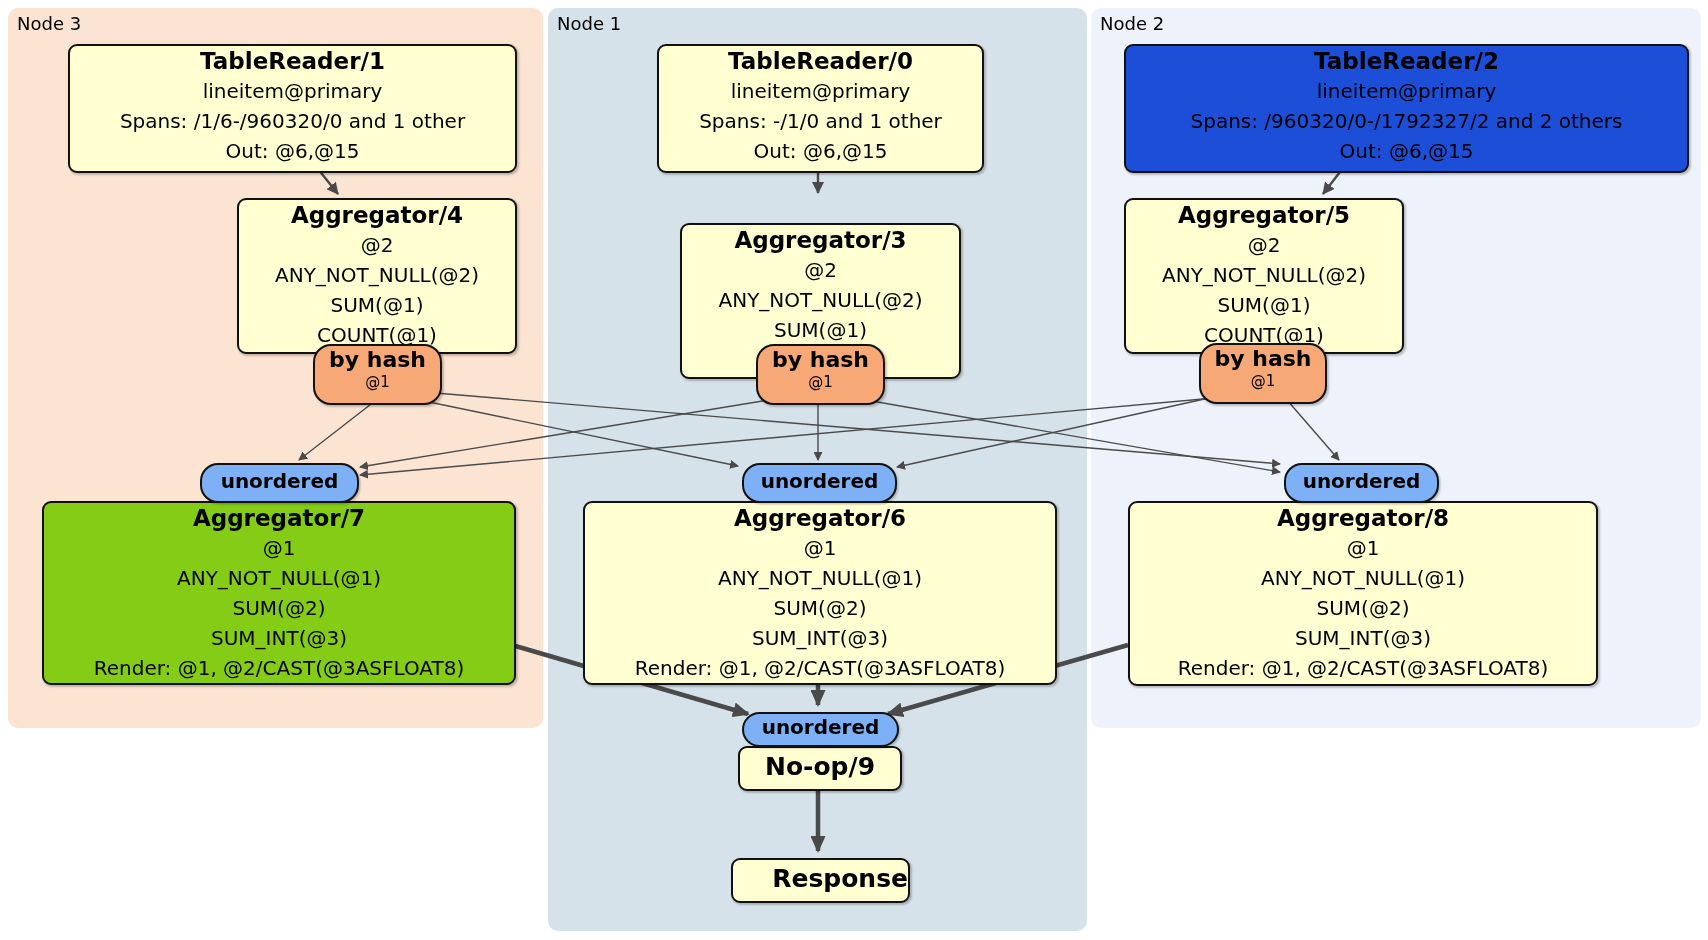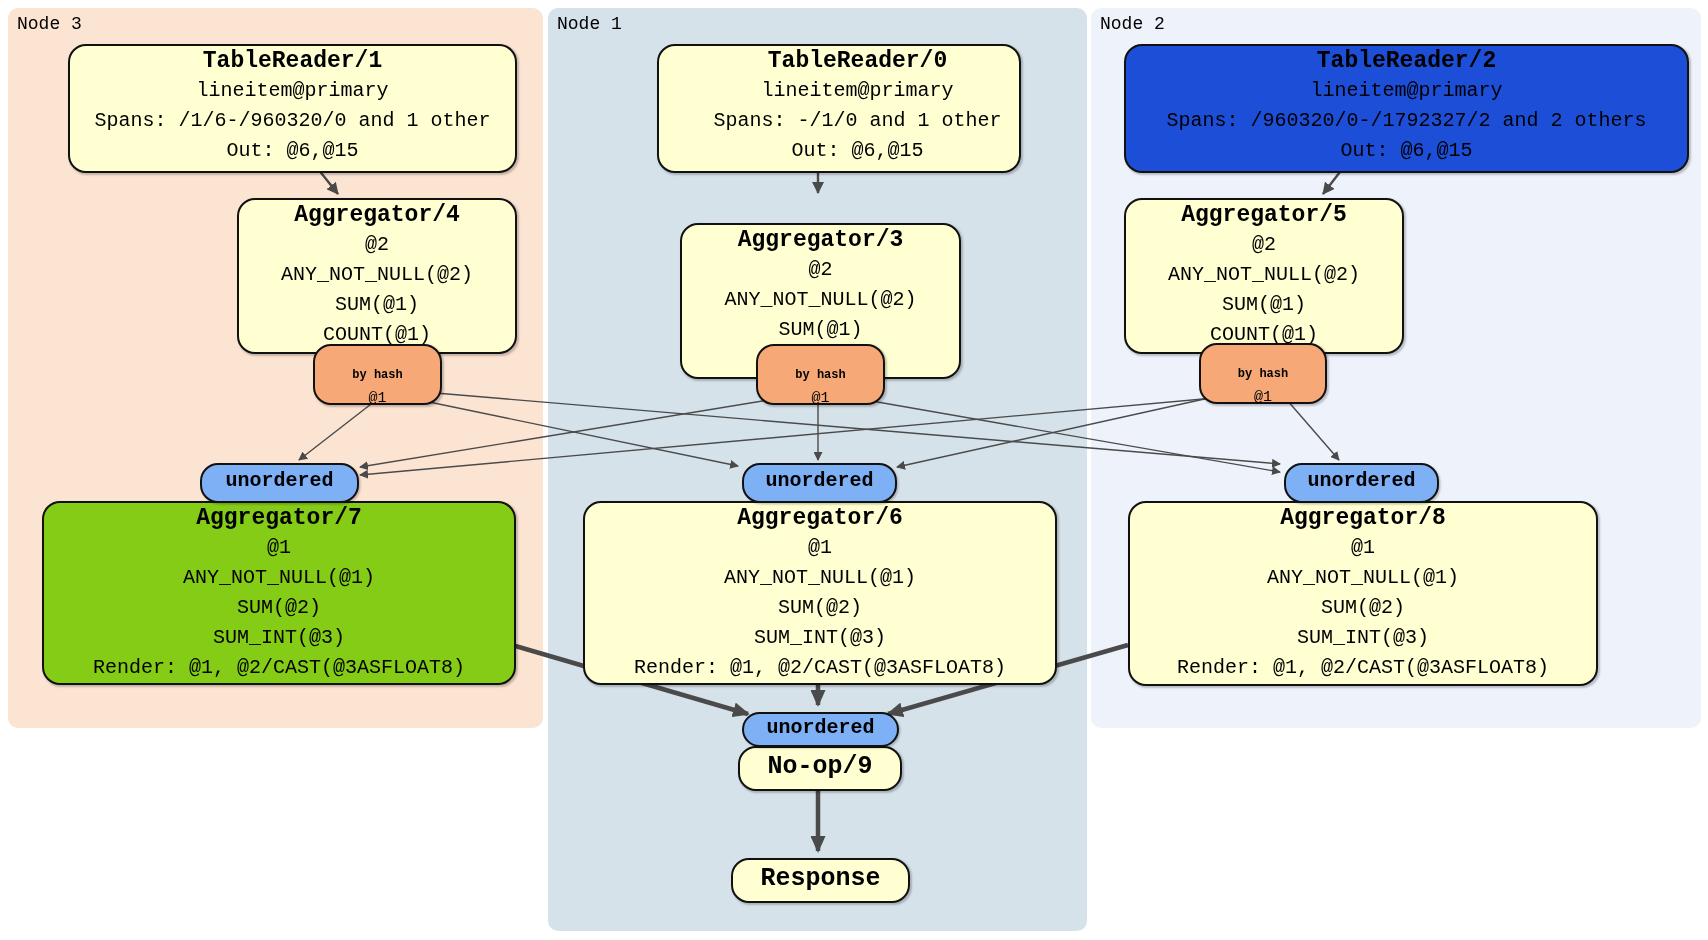--- a/index.html
+++ b/index.html
@@ -1,37 +1,37 @@
 <!DOCTYPE html>
 <html><head>
 <meta charset="utf-8">
 <style>
   html,body{margin:0;padding:0;background:#ffffff;}
   body{
     width:1708px;height:940px;position:relative;overflow:hidden;
     font-family:"DejaVu Sans","Liberation Sans",sans-serif;color:#000;
   }
-  #canvas{position:absolute;left:0;top:0;width:1708px;height:812px;font-family:Liberation Mono, monospace;}
+  #canvas{position:absolute;left:0;top:0;width:1708px;height:812px;}
   .region{position:absolute;border-radius:10px;z-index:0;}
   .region-label{position:absolute;left:9px;top:5px;font-size:18px;line-height:22px;color:#000;white-space:nowrap;}
   #edge-layer{position:absolute;left:0;top:0;z-index:1;pointer-events:none;}
   .pbox{
     position:absolute;z-index:2;text-align:center;
-    border:2px solid #111;border-radius:18px;
+    border:2px solid #111;border-radius:9px;
     box-shadow:1.5px 1.5px 2px rgba(0,0,0,0.22);
   }
   .pbox .title{font-weight:bold;font-size:23px;line-height:30px;white-space:nowrap;}
   .pbox .line{font-size:20px;line-height:30px;white-space:nowrap;}
   .pbox.small-box .title{font-size:25px;}
   .router{
     position:absolute;z-index:3;text-align:center;
     border:2px solid #111;border-radius:18px;
     box-shadow:1.5px 1.5px 2px rgba(0,0,0,0.22);
   }
-  .router .rl{font-weight:bold;font-size:12px;line-height:27px;padding-top:16px;white-space:nowrap;}
+  .router .rl{font-weight:bold;font-size:22px;line-height:27px;padding-top:0;white-space:nowrap;}
   .router .rd{font-size:15px;line-height:19px;white-space:nowrap;}
   .sync{
     position:absolute;z-index:3;text-align:center;font-weight:bold;font-size:20px;
     border:2px solid #111;border-radius:18px;white-space:nowrap;
     box-shadow:1.5px 1.5px 2px rgba(0,0,0,0.22);
   }
 </style>
 </head>
 <body>
 
@@ -88,21 +88,21 @@
       <div class="line">COUNT(@1)</div>
     </div>
     <div class="pbox" style="left: 42px; top: 501px; width: 470px; height: 180px; background: #84cc16; border-color: rgb(17, 17, 17);">
       <div class="title">Aggregator/7</div>
       <div class="line">@1</div>
       <div class="line">ANY_NOT_NULL(@1)</div>
       <div class="line">SUM(@2)</div>
       <div class="line">SUM_INT(@3)</div>
       <div class="line">Render: @1, @2/CAST(@3ASFLOAT8)</div>
     </div>
-    <div class="pbox" style="left: 657px; top: 44px; width: 323px; height: 125px; background: rgb(255, 255, 210); border-color: rgb(17, 17, 17); padding-left: 37px;">
+    <div class="pbox" style="left: 657px; top: 44px; width: 323px; height: 125px; background: rgb(255, 255, 210); border-color: rgb(17, 17, 17);">
       <div class="title">TableReader/0</div>
       <div class="line">lineitem@primary</div>
       <div class="line">Spans: -/1/0 and 1 other</div>
       <div class="line">Out: @6,@15</div>
     </div>
     <div class="pbox" style="left: 680px; top: 198px; width: 277px; height: 152px; background: rgb(255, 255, 210); border-color: rgb(17, 17, 17); margin-top: 25px;">
       <div class="title">Aggregator/3</div>
       <div class="line">@2</div>
       <div class="line">ANY_NOT_NULL(@2)</div>
       <div class="line">SUM(@1)</div>
@@ -112,21 +112,21 @@
       <div class="title">Aggregator/6</div>
       <div class="line">@1</div>
       <div class="line">ANY_NOT_NULL(@1)</div>
       <div class="line">SUM(@2)</div>
       <div class="line">SUM_INT(@3)</div>
       <div class="line">Render: @1, @2/CAST(@3ASFLOAT8)</div>
     </div>
     <div class="pbox small-box" style="left: 738px; top: 746px; width: 160px; height: 41px; background: rgb(255, 255, 210); border-color: rgb(17, 17, 17);">
       <div class="title" style="line-height: 37px;">No-op/9</div>
     </div>
-    <div class="pbox small-box" style="left: 731px; top: 858px; width: 175px; height: 41px; background: rgb(255, 255, 210); border-color: rgb(17, 17, 17);">
+    <div class="pbox small-box" style="left: 731px; top: 858px; width: 175px; height: 41px; background: rgb(255, 255, 210); border-color: rgb(17, 17, 17); text-align: right;">
       <div class="title" style="line-height: 37px;">Response</div>
     </div>
     <div class="pbox" style="left: 1124px; top: 44px; width: 561px; height: 125px; background: #1d4ed8; border-color: rgb(17, 17, 17);">
       <div class="title">TableReader/2</div>
       <div class="line">lineitem@primary</div>
       <div class="line">Spans: /960320/0-/1792327/2 and 2 others</div>
       <div class="line">Out: @6,@15</div>
     </div>
     <div class="pbox" style="left: 1124px; top: 198px; width: 276px; height: 152px; background: rgb(255, 255, 210); border-color: rgb(17, 17, 17);">
       <div class="title">Aggregator/5</div>

